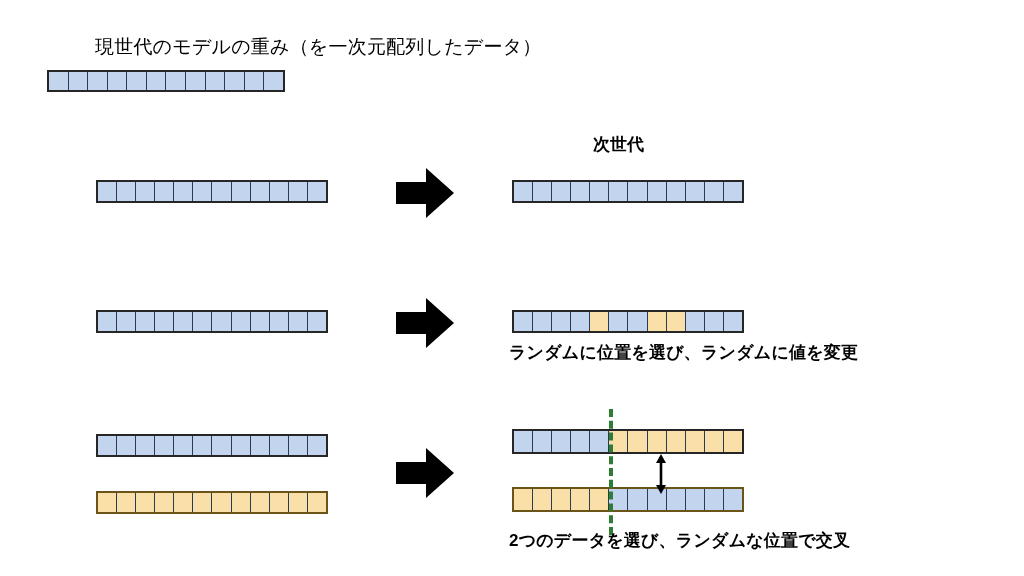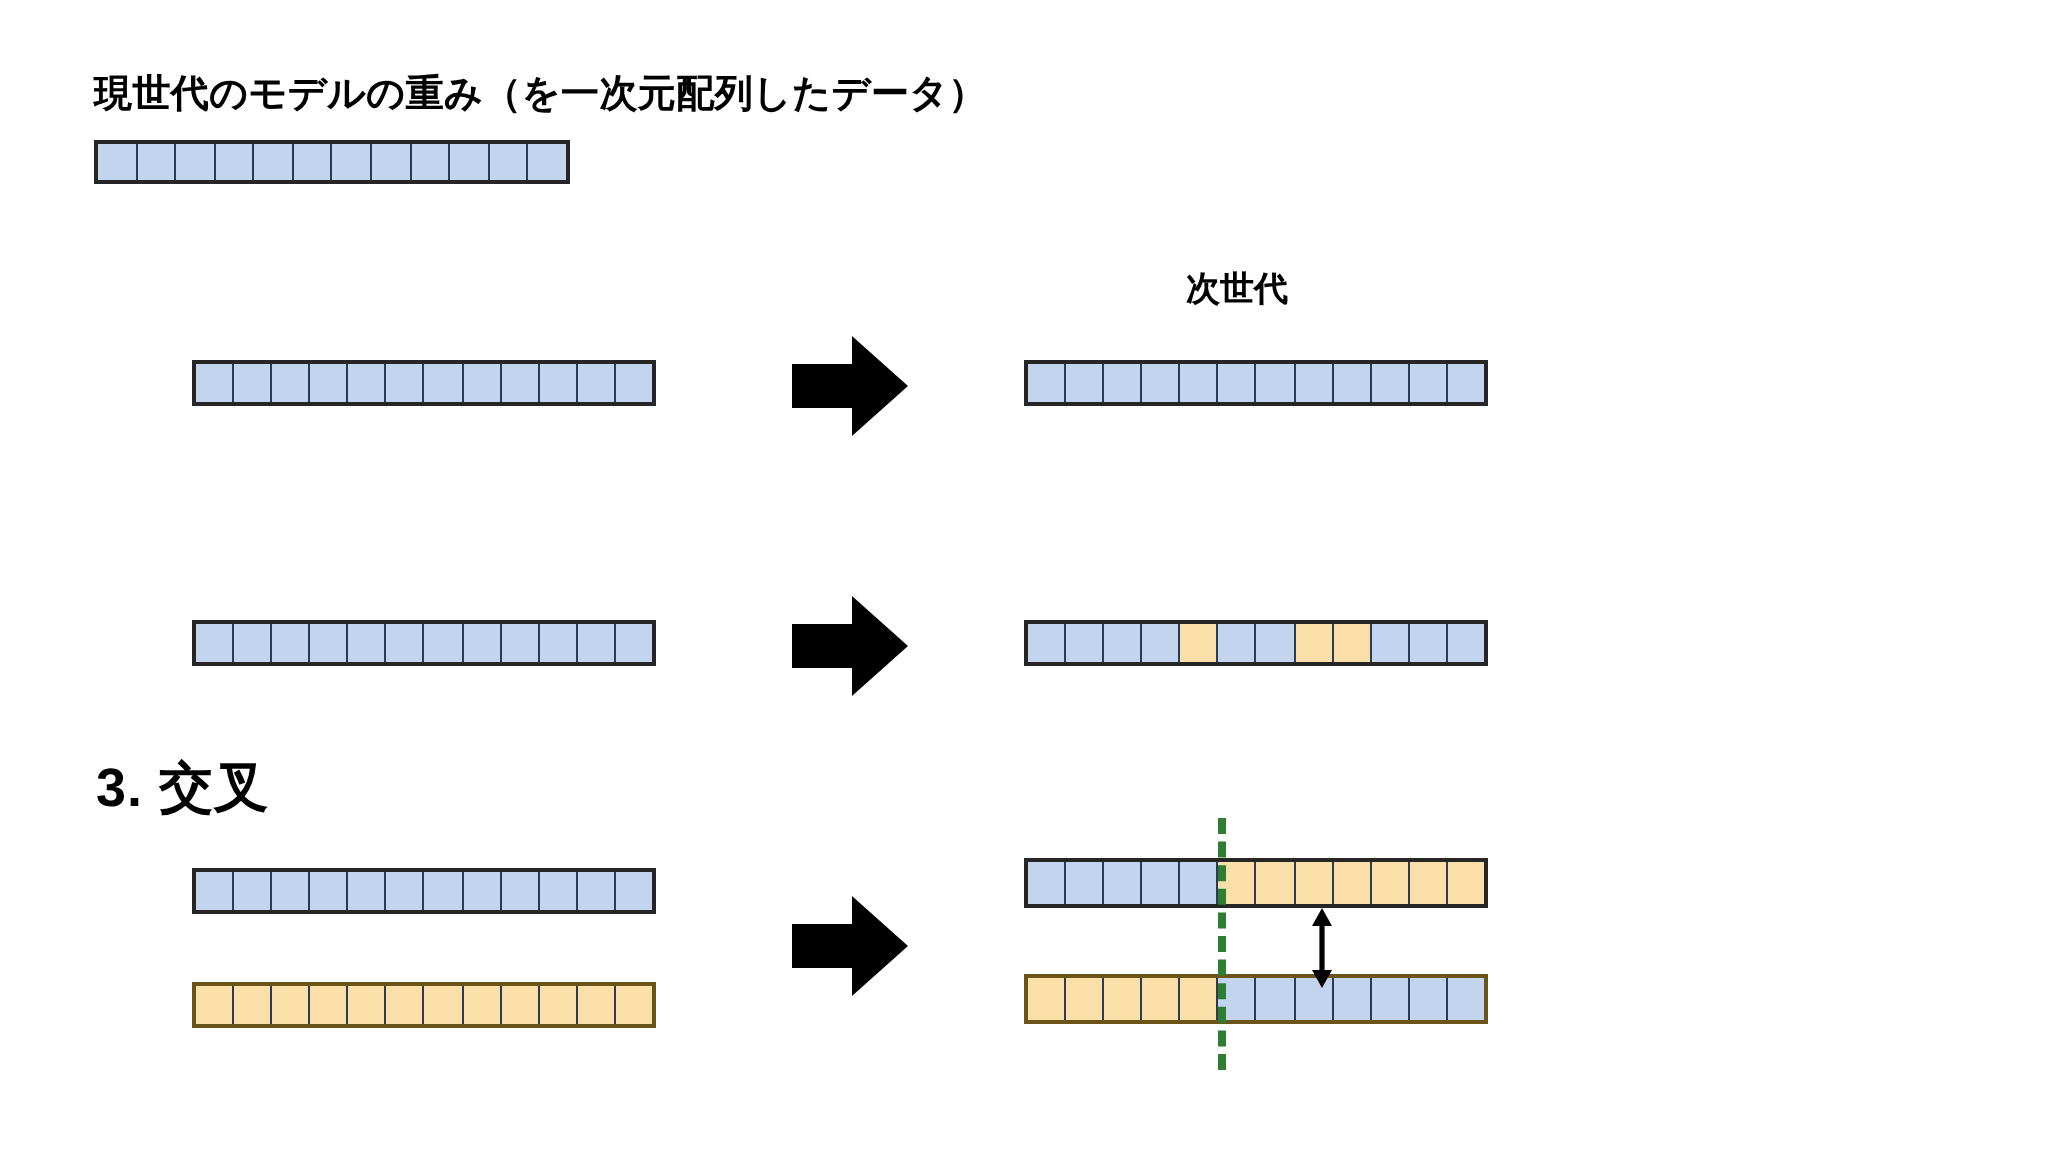--- a/index.html
+++ b/index.html
@@ -9,22 +9,23 @@
     font-family:"Liberation Sans","DejaVu Sans",sans-serif;
     color:#000000;
     position:relative;
     overflow:hidden;
   }
   .canvas{position:relative;width:1024px;height:576px;}
 
   .abs{position:absolute;}
 
   .title{
-    font-size:19px;font-weight:bold;letter-spacing:0.2px;
+    font-size:19px;font-weight:normal;letter-spacing:0.2px;
     white-space:nowrap;
+    margin-left:48px;
   }
   .section-head{
     font-size:27px;font-weight:bold;white-space:nowrap;letter-spacing:0.5px;
   }
   .mini-label{
     font-size:17px;font-weight:bold;white-space:nowrap;
   }
   .caption{
     font-size:17px;font-weight:bold;white-space:nowrap;letter-spacing:0.2px;
   }
@@ -150,22 +151,22 @@
       <div class="cell orange" style="flex: 1 1 0px;"></div>
       <div class="cell blue" style="flex: 1 1 0px;"></div>
       <div class="cell blue" style="flex: 1 1 0px;"></div>
       <div class="cell orange" style="flex: 1 1 0px;"></div>
       <div class="cell orange" style="flex: 1 1 0px;"></div>
       <div class="cell blue" style="flex: 1 1 0px;"></div>
       <div class="cell blue" style="flex: 1 1 0px;"></div>
       <div class="cell blue" style="flex: 1 1 0px;"></div>
     </div>
 
-
-  <div class="abs section-head" style="left:48px; top:376px;">3. 交叉</div>
+  <div class="abs caption" style="left:509px; top:341px;">ランダムに位置を選び、ランダムに値を変更</div>
+
 
   <div class="abs array" id="arr-s3-inA" style="left:96px; top:434px; width:232px; height:23px;">
       <div class="cell blue" style="flex: 1 1 0px;"></div>
       <div class="cell blue" style="flex: 1 1 0px;"></div>
       <div class="cell blue" style="flex: 1 1 0px;"></div>
       <div class="cell blue" style="flex: 1 1 0px;"></div>
       <div class="cell blue" style="flex: 1 1 0px;"></div>
       <div class="cell blue" style="flex: 1 1 0px;"></div>
       <div class="cell blue" style="flex: 1 1 0px;"></div>
       <div class="cell blue" style="flex: 1 1 0px;"></div>
@@ -229,14 +230,15 @@
   <div class="abs dash-line" style="left:609px; top:409px; height:126px;"></div>
 
   <div class="abs dbl-arrow" style="left:652px; top:454px;">
     <svg width="18" height="40" viewBox="0 0 18 40" aria-hidden="true">
       <line x1="9" y1="6" x2="9" y2="34" stroke="#000000" stroke-width="2.6"></line>
       <polygon points="9,0 14,9 4,9" fill="#000000"></polygon>
       <polygon points="9,40 14,31 4,31" fill="#000000"></polygon>
     </svg>
   </div>
 
+  <div class="abs caption" style="left:509px; top:529px;">2つのデータを選び、ランダムな位置で交叉</div>
 
 </div>
 
 </body></html>

